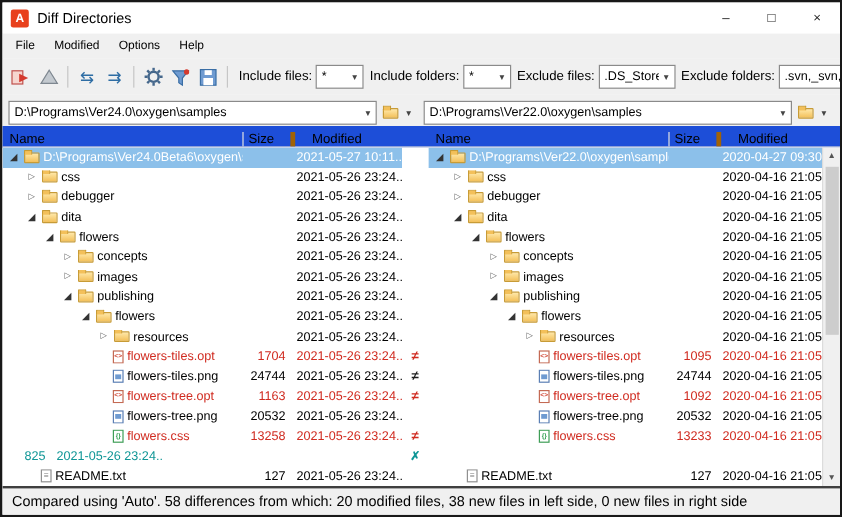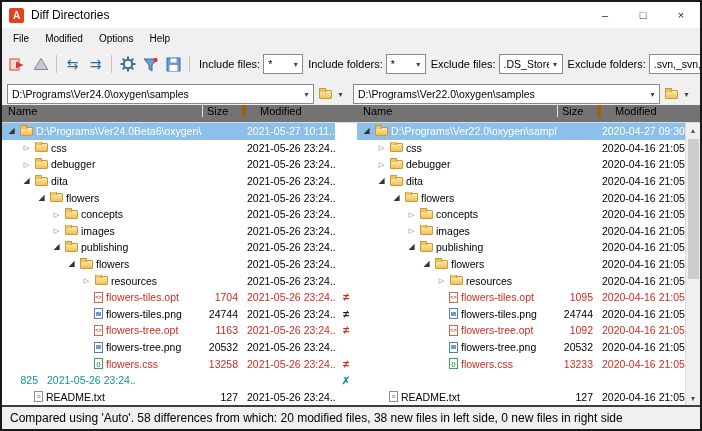--- a/index.html
+++ b/index.html
@@ -39,21 +39,21 @@
   .doc{position:relative;width:9px;height:11px;background:#fff;border:1px solid #909090;flex:0 0 auto;display:flex;align-items:center;justify-content:center;font-weight:bold}
   .doc.opt{border-color:#c46a54}
   .doc.opt::after{content:"<>";color:#d14836;font-size:5.5px}
   .doc.png{border-color:#5b7fb4}
   .doc.png::after{content:"";width:5px;height:4px;background:#6f9bd1}
   .doc.css{border-color:#3f9e57}
   .doc.css::after{content:"{}";color:#2f9e4f;font-size:5.5px}
   .doc.txt::after{content:"≡";color:#777;font-size:7px}
 
   
-  .header-row{display:flex;height:18px;background:#737373;border-bottom:1px solid #d9d9d9;flex:0 0 auto;align-items:flex-start}
+  .header-row{display:flex;height:18px;background:#1d4ed8;border-bottom:1px solid #d9d9d9;flex:0 0 auto;align-items:flex-end}
   .hdr-l{width:333px;display:flex}
   .hdr-m{width:22px}
   .hdr-r{flex:1;display:flex}
   .hdr-s{width:15px}
   .h-name{flex:1;padding-left:6px;display:flex;align-items:center}
   .h-size{width:40px;border-left:1px solid #e2e2e2;padding-left:4px;display:flex;align-items:center}
   .h-mod{border-left:4px solid #a16207;padding-left:14px;display:flex;align-items:center}
   .hdr-l .h-mod{width:93px}
   .hdr-r .h-mod{width:88px}
 

